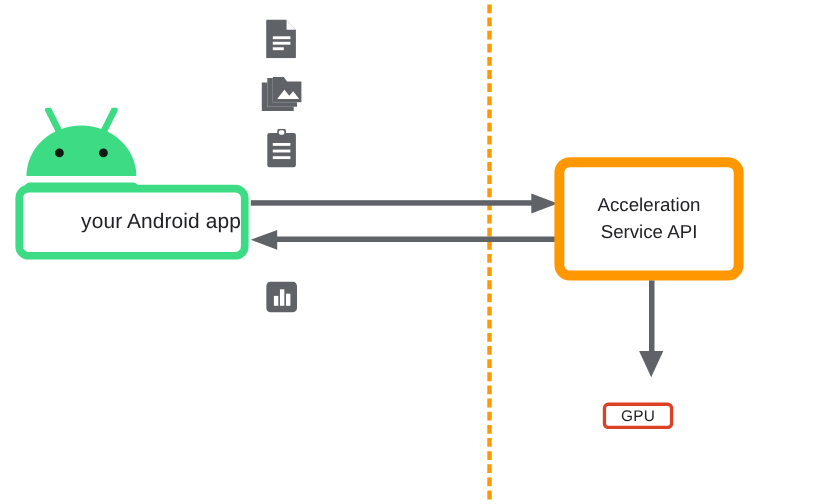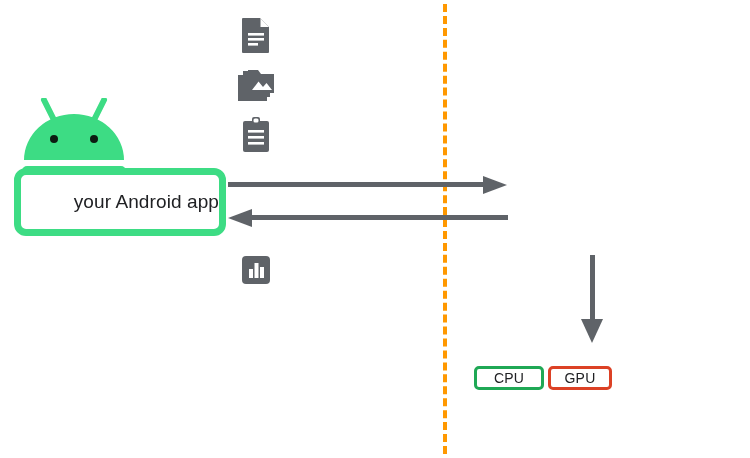--- a/index.html
+++ b/index.html
@@ -279,26 +279,27 @@
   <div class="arrow-h arrow-request">
     <div class="shaft"></div>
     <div class="head"></div>
   </div>
 
   <div class="arrow-h arrow-response">
     <div class="shaft"></div>
     <div class="head"></div>
   </div>
 
+  <div class="api-box">
+    <span class="api-box-line">Acceleration</span>
+    <span class="api-box-line">Service API</span>
+  </div>
 
   <div class="arrow-v">
     <div class="shaft-v"></div>
     <div class="head-v"></div>
   </div>
 
-  <div class="chip chip-cpu">
-    <span class="chip-label">CPU</span>
-  </div>
   <div class="chip chip-gpu">
     <span class="chip-label">GPU</span>
   </div>
 
 </div>
 
 </body></html>

